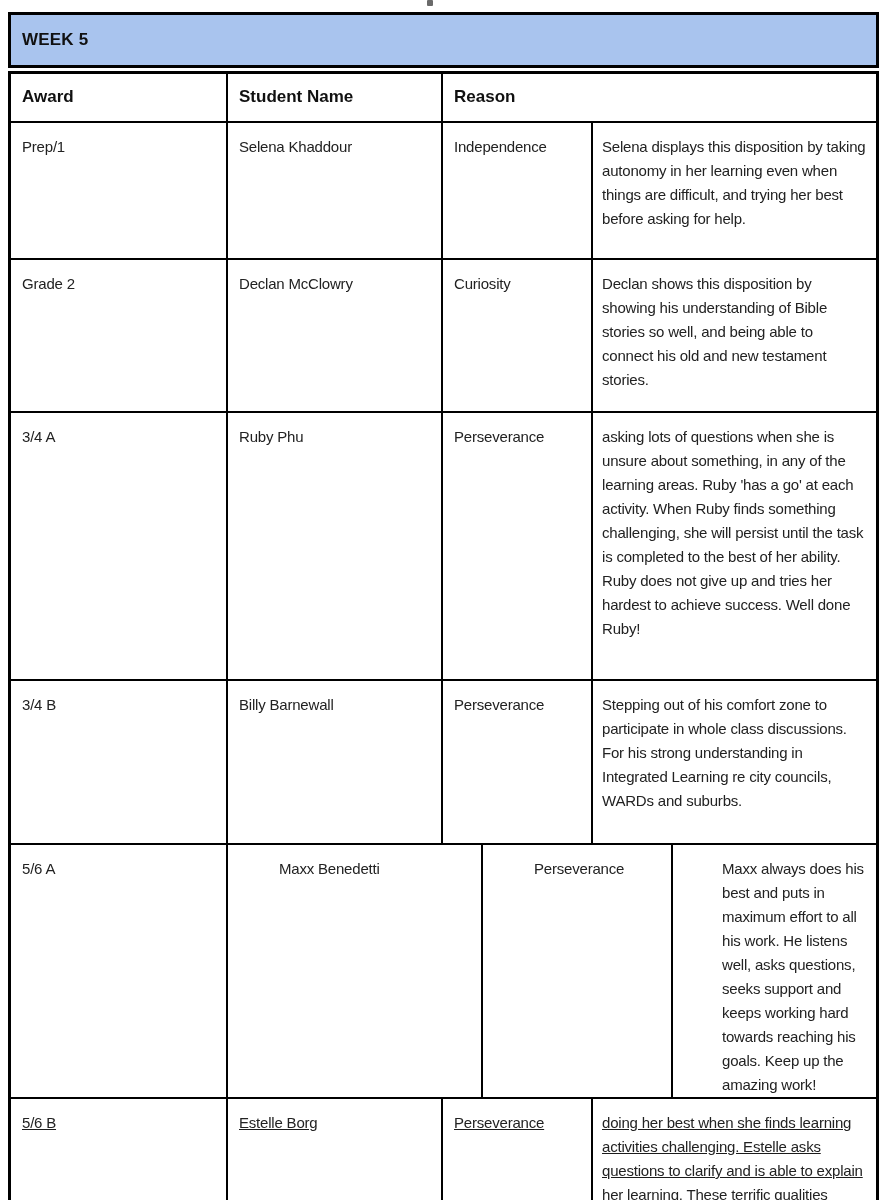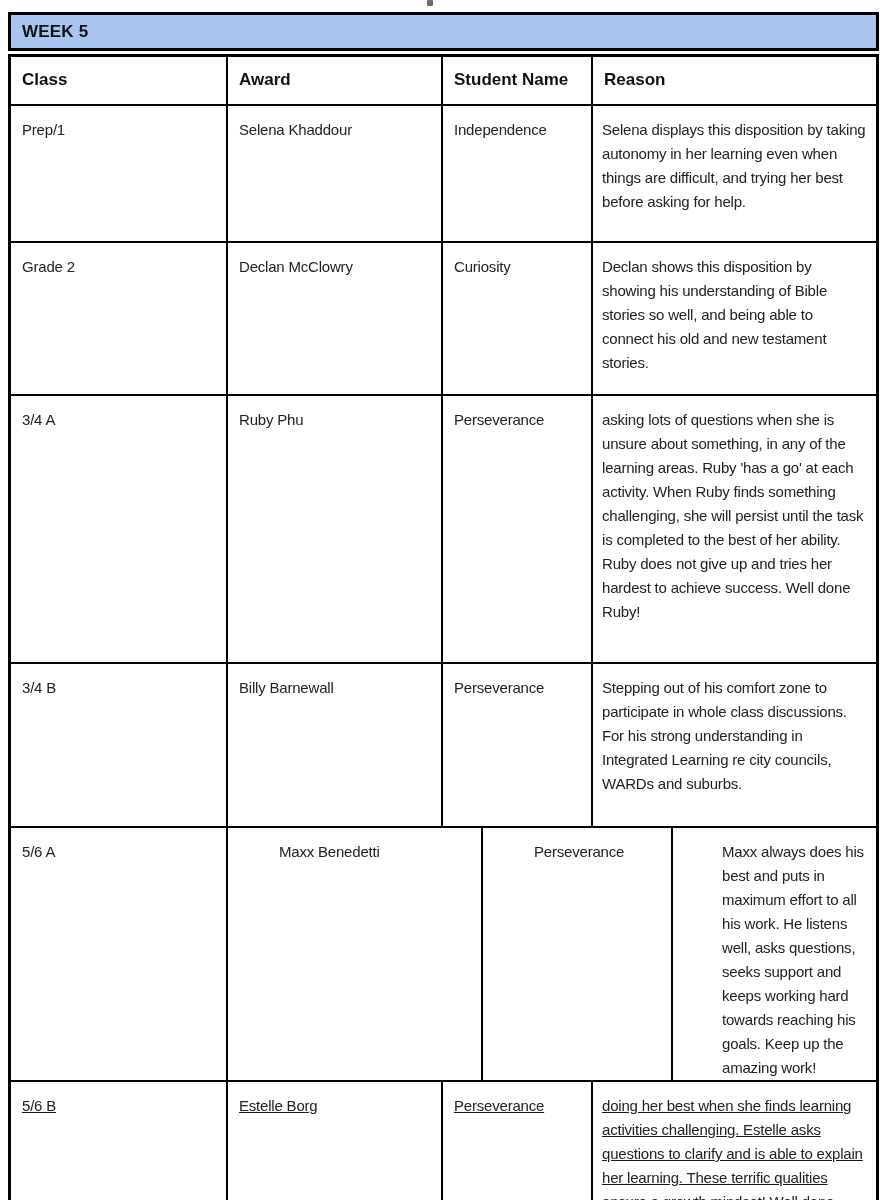--- a/index.html
+++ b/index.html
@@ -15,21 +15,21 @@
     position:absolute;left:427px;top:0;width:6px;height:6px;
     background:#6a6a6a;border-radius:1px;
   }
   .doc{
     position:absolute;left:8px;top:12px;width:871px;
     box-sizing:border-box;
   }
   
   .banner{
     box-sizing:border-box;
-    width:871px;height:39px;
+    width:871px;height:56px;
     border:3px solid #000;
     display:flex;align-items:center;
     padding-left:11px;
   }
   .banner-title{
     font-weight:bold;font-size:17px;letter-spacing:.2px;color:#111;
   }
   
   .table{
     box-sizing:border-box;
@@ -81,21 +81,20 @@
 
 <div class="doc">
 
   <div class="banner" style="background: rgb(169, 196, 238);">
     <span class="banner-title">WEEK 5</span>
   </div>
 
   <div class="table">
     <div class="thead">
       <div class="trow">
-          <div class="cell">Class</div>
           <div class="cell">Award</div>
           <div class="cell">Student Name</div>
           <div class="cell">Reason</div>
         </div>
     </div>
     <div class="tbody">
         <div class="trow">
           <div class="cell class">Prep/1</div>
           <div class="cell student">Selena Khaddour</div>
           <div class="cell award">Independence</div>

